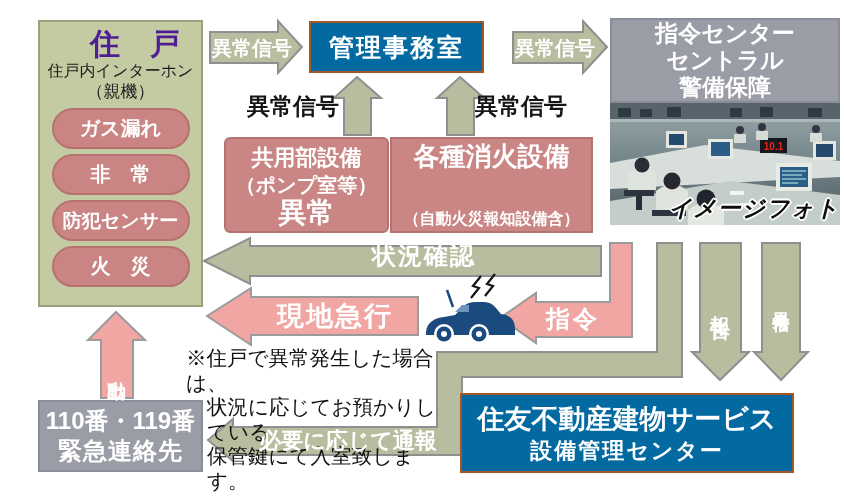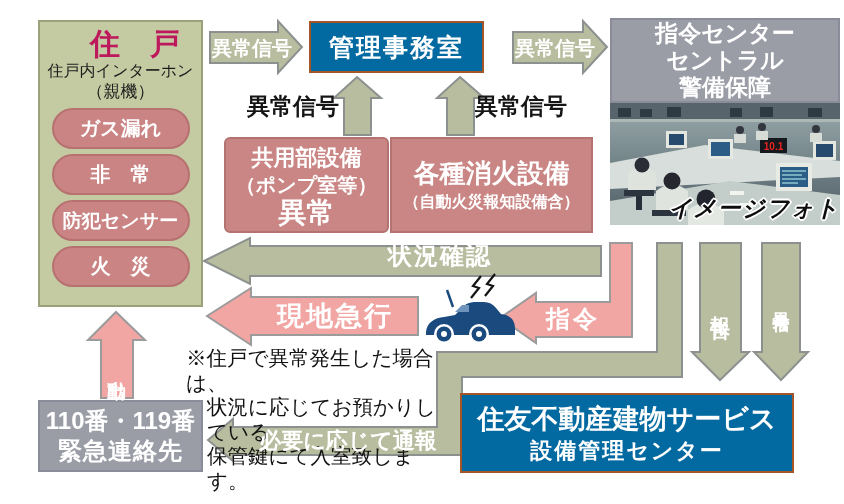--- a/index.html
+++ b/index.html
@@ -71,21 +71,21 @@
       <circle cx="444" cy="334" r="10" fill="#ffffff"></circle>
       <circle cx="444" cy="334" r="7.5" fill="#1b4a7e"></circle>
       <circle cx="444" cy="334" r="3" fill="#ffffff"></circle>
       <circle cx="479" cy="334" r="10" fill="#ffffff"></circle>
       <circle cx="479" cy="334" r="7.5" fill="#1b4a7e"></circle>
       <circle cx="479" cy="334" r="3" fill="#ffffff"></circle>
     </g>
   </svg>
 
   <div class="box sage-box" style="left:38px;top:20px;width:165px;height:287px;justify-content:flex-start;padding-top:5px;">
-    <div style="font-size:30px;font-weight:bold;color:#be185d;line-height:34px;margin-left:29px;">住　戸</div>
+    <div style="font-size:30px;font-weight:bold;color:#4c1d95;line-height:34px;margin-left:29px;">住　戸</div>
     <div style="font-size:16px;color:#1c1c1c;line-height:20px;">住戸内インターホン</div>
     <div style="font-size:17px;color:#1c1c1c;line-height:22px;">（親機）</div>
     <div class="pill">ガス漏れ</div>
     <div class="pill">非　常</div>
     <div class="pill" style="font-size:19px;">防犯センサー</div>
     <div class="pill">火　災</div>
   </div>
 
   <div class="box orange-box" style="left:309px;top:21px;width:175px;height:52px;">
     <div class="wtxt" style="font-size:25px;letter-spacing:2px;">管理事務室</div>
@@ -159,21 +159,21 @@
     </svg>
   </div>
   <div class="caption">イメージフォト</div>
 
   <div class="box rose-box" style="left:224px;top:137px;width:165px;height:96px;border-radius:6px;">
     <div class="wtxt" style="font-size:22px;line-height:28px;">共用部設備</div>
     <div class="wtxt" style="font-size:20px;line-height:27px;">（ポンプ室等）</div>
     <div class="wtxt" style="font-size:28px;line-height:28px;">異常</div>
   </div>
 
-  <div class="box rose-box" style="left:390px;top:137px;width:203px;height:96px;">
+  <div class="box rose-box" style="left:390px;top:137px;width:203px;height:96px;justify-content:space-between;">
     <div class="wtxt" style="font-size:26px;line-height:34px;">各種消火設備</div>
     <div class="wtxt" style="font-size:16px;line-height:24px;">（自動火災報知設備含）</div>
   </div>
 
   <div class="box orange-box" style="left:460px;top:393px;width:334px;height:80px;align-items:center;">
     <div class="wtxt" style="font-size:27px;line-height:36px;">住友不動産建物サービス</div>
     <div class="wtxt" style="font-size:22px;line-height:28px;letter-spacing:2px;">設備管理センター</div>
   </div>
 
   <div class="box slate-box" style="left:38px;top:400px;width:165px;height:72px;">
@@ -184,21 +184,21 @@
   <div class="note">
     <div>※住戸で異常発生した場合は、</div>
     <div class="ind">状況に応じてお預かりしている</div>
     <div class="ind">保管鍵にて入室致します。</div>
   </div>
 
   <div class="lbl" style="left:208px;top:33px;width:88px;height:29px;font-size:20px;">異常信号</div>
   <div class="lbl" style="left:511px;top:33px;width:88px;height:29px;font-size:20px;">異常信号</div>
   <div class="lbl lbl-dark" style="left:240px;top:93px;width:106px;height:27px;font-size:23px;">異常信号</div>
   <div class="lbl lbl-dark" style="left:468px;top:93px;width:106px;height:27px;font-size:23px;">異常信号</div>
-  <div class="lbl" style="left:270px;top:246px;width:340px;height:20px;font-size:24px;letter-spacing:2px;">状況確認</div>
+  <div class="lbl" style="left:254px;top:246px;width:340px;height:20px;font-size:24px;letter-spacing:2px;">状況確認</div>
   <div class="lbl" style="left:255px;top:297px;width:160px;height:38px;font-size:27px;letter-spacing:2px;">現地急行</div>
   <div class="lbl" style="left:538px;top:302px;width:70px;height:34px;font-size:24px;letter-spacing:3px;">指令</div>
   <div class="lbl" style="left:236px;top:426px;width:224px;height:29px;font-size:22px;">必要に応じて通報</div>
   <div class="lbl vert" style="left:700px;top:252px;width:41px;height:100px;font-size:20px;">報告</div>
   <div class="lbl vert" style="left:762px;top:247px;width:38px;height:108px;font-size:17px;letter-spacing:1px;">異常信号</div>
   <div class="lbl vert" style="left:101px;top:338px;width:32px;height:58px;font-size:19px;">出動</div>
 
 </div>
 
 </body></html>

